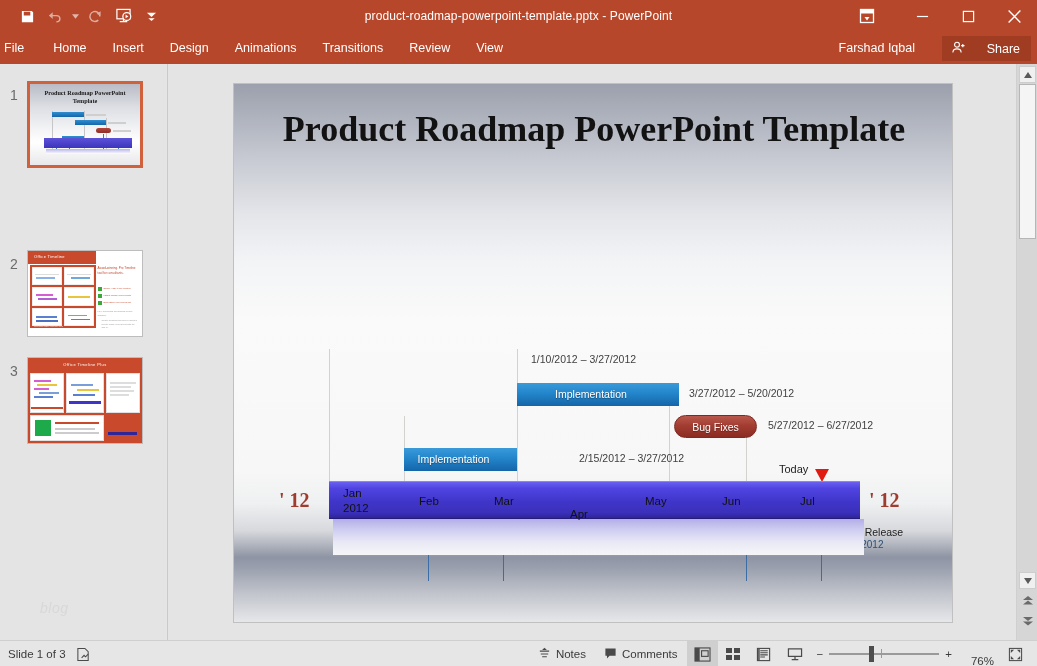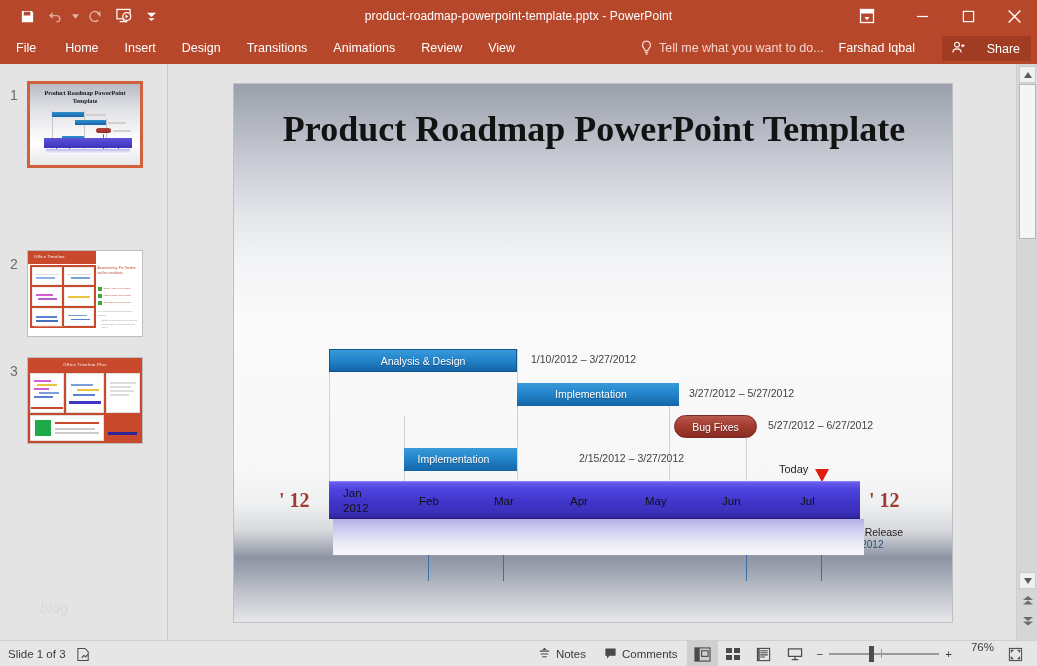--- a/index.html
+++ b/index.html
@@ -38,21 +38,21 @@
   
   .ribbon {
     position: absolute; top: 32px; left: 0; width: 1037px; height: 32px;
     background: #b7472a;
   }
   .tabs { position: absolute; left: 0; top: 0; height: 32px; display: flex; align-items: center; }
   .tab {
     color: #ffffff; font-size: 12.5px; height: 32px; line-height: 32px;
     padding: 0 13px; white-space: nowrap;
   }
-  .tab.file { padding-left: 16px; padding-right: 16px; }
+  .tab.file { padding-left: 4px; padding-right: 16px; }
   .tellme {
     position: absolute; left: 640px; top: 0; height: 32px;
     display: flex; align-items: center; gap: 6px;
     color: #f4d6cd; font-size: 12.5px; white-space: nowrap;
   }
   .tellme .bulb { width: 13px; height: 16px; display:block; }
   .user {
     position: absolute; right: 122px; top: 0; height: 32px; line-height: 32px;
     color: #ffffff; font-size: 12.5px; white-space: nowrap;
   }
@@ -213,21 +213,21 @@
   .vs-thumb { position: absolute; left: 2px; top: 20px; width: 17px; height: 155px;
     background: #f5f5f5; border: 1px solid #b6b6b6; }
   .vs-dbl { position: absolute; left: 3px; width: 15px; height: 15px; display: flex; align-items: center; justify-content: center; }
 
   
   .status {
     position: absolute; left: 0; top: 640px; width: 1037px; height: 26px;
     background: #e6e6e6; border-top: 1px solid #cfcfcf; color: #3b3b3b; font-size: 11.5px;
   }
   .st-left { position: absolute; left: 8px; top: 0; height: 26px; display: flex; align-items: center; gap: 10px; }
-  .st-right { position: absolute; right: 6px; top: 0; height: 26px; display: flex; align-items: flex-start; }
+  .st-right { position: absolute; right: 6px; top: 0; height: 26px; display: flex; align-items: flex-end; }
   .st-item { display: flex; align-items: center; gap: 5px; padding: 0 9px; height: 26px; }
   .viewbtn { width: 31px; height: 26px; display: flex; align-items: center; justify-content: center; }
   .viewbtn.active { background: #cfcfcf; }
   .zoomslider { position: relative; width: 110px; height: 26px; display: flex; align-items: center; }
   .zs-track { position: absolute; left: 0; right: 0; top: 12px; height: 2px; background: #9a9a9a; }
   .zs-mid { position: absolute; left: 52px; top: 8px; width: 1px; height: 9px; background: #9a9a9a; }
   .zs-thumb { position: absolute; left: 40px; top: 5px; width: 5px; height: 16px; background: #4d4d4d; }
   .zpct { width: 42px; text-align: right; padding-right: 6px; }
 </style>
 </head>
@@ -299,33 +299,24 @@
       </div>
     </div>
   </div>
 
   <div class="ribbon">
     <div class="tabs">
       <div class="tab file">File</div>
       <div class="tab">Home</div>
       <div class="tab">Insert</div>
       <div class="tab">Design</div>
+      <div class="tab">Animations</div>
       <div class="tab">Transitions</div>
-      <div class="tab">Animations</div>
       <div class="tab">Review</div>
       <div class="tab">View</div>
-    </div>
-    <div class="tellme">
-      <span class="bulb">
-        <svg width="13" height="16" viewBox="0 0 13 16">
-            <path fill="none" stroke="#f4d6cd" stroke-width="1.2" d="M6.5 1.2a4 4 0 0 0-2.4 7.2c.5.4.8 1 .8 1.6v.6h3.2v-.6c0-.6.3-1.2.8-1.6a4 4 0 0 0-2.4-7.2z"></path>
-            <path stroke="#f4d6cd" stroke-width="1.2" d="M4.9 12.4h3.2M5.4 14.2h2.2"></path>
-          </svg>
-      </span>
-      <span>Tell me what you want to do...</span>
     </div>
     <div class="user">Farshad Iqbal</div>
     <div class="share">
       <span>
         <svg width="15" height="15" viewBox="0 0 16 16">
             <circle cx="6.4" cy="5" r="2.6" fill="none" stroke="#fff" stroke-width="1.2"></circle>
             <path fill="none" stroke="#fff" stroke-width="1.2" d="M2 13.4c0-2.4 2-4 4.4-4s4.4 1.6 4.4 4"></path>
             <path stroke="#fff" stroke-width="1.2" d="M12.6 4.2v3.6M10.8 6h3.6"></path>
           </svg>
       </span>
@@ -462,30 +453,27 @@
         <div class="slide-title">Product Roadmap PowerPoint Template</div>
 
         <div class="gantt">
 
           <div class="vline" style="left:95px;top:265px;height:132px;"></div>
           <div class="vline" style="left:170px;top:332px;height:65px;"></div>
           <div class="vline" style="left:283px;top:265px;height:132px;"></div>
           <div class="vline" style="left:435px;top:299px;height:98px;"></div>
           <div class="vline" style="left:512px;top:332px;height:65px;"></div>
 
-          <div class="taskbar" style="left:95px;top:265px;width:188px;">
-            <span>Analysis &amp; Design</span>
-          </div>
           <div class="datelbl" style="left:297px;top:269px;">1/10/2012  –  3/27/2012</div>
 
           <div class="taskbar arrow" style="left:283px;top:299px;width:162px;">
             <div class="inner"></div>
             <div class="lbl"><span>Implementation</span></div>
           </div>
-          <div class="datelbl" style="left:455px;top:303px;">3/27/2012  –  5/27/2012</div>
+          <div class="datelbl" style="left:455px;top:303px;">3/27/2012  –  5/20/2012</div>
 
           <div class="taskbar pill" style="left:440px;top:331px;width:83px;">
             <span>Bug Fixes</span>
           </div>
           <div class="datelbl" style="left:534px;top:335px;">5/27/2012  –  6/27/2012</div>
 
           <div class="taskbar arrow" style="left:170px;top:364px;width:113px;">
             <div class="inner"></div>
             <div class="lbl"><span>Implementation</span></div>
           </div>
@@ -527,21 +515,21 @@
             <div class="month" style="left:14px;">
               <span class="m1">Jan</span>
               <span class="m2">2012</span>
             </div>
             <div class="month center" style="left:90px;">
                 <span>Feb</span>
               </div>
             <div class="month center" style="left:165px;">
                 <span>Mar</span>
               </div>
-            <div class="month center" style="left:241px;">
+            <div class="month center" style="left:241px;align-items:flex-end;">
                 <span>Apr</span>
               </div>
             <div class="month center" style="left:316px;">
                 <span>May</span>
               </div>
             <div class="month center" style="left:393px;">
                 <span>Jun</span>
               </div>
             <div class="month center" style="left:471px;">
                 <span>Jul</span>

